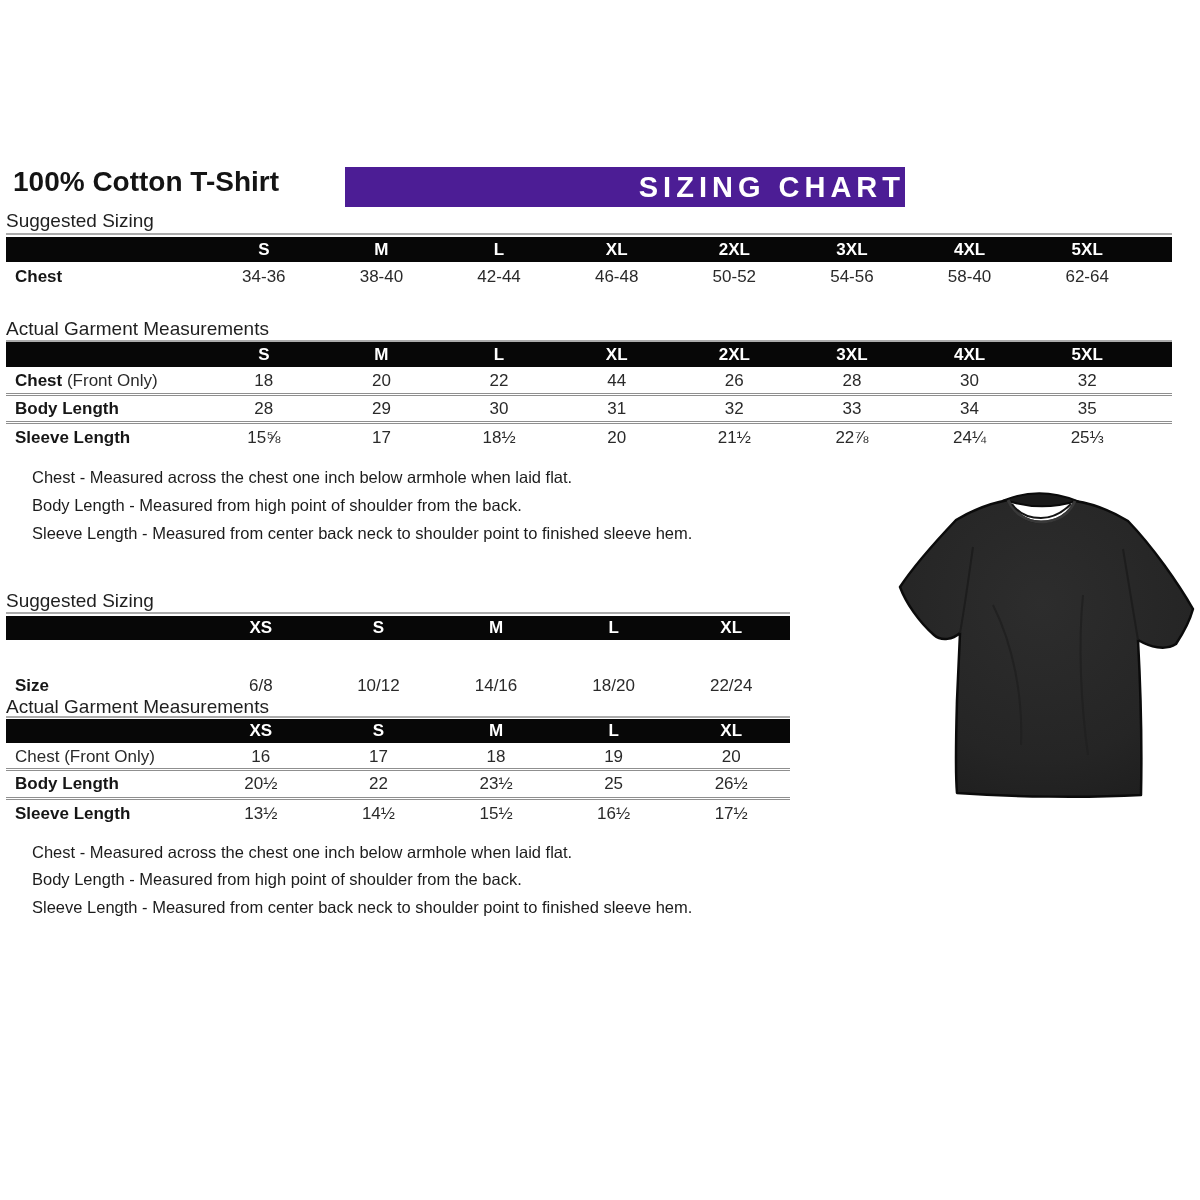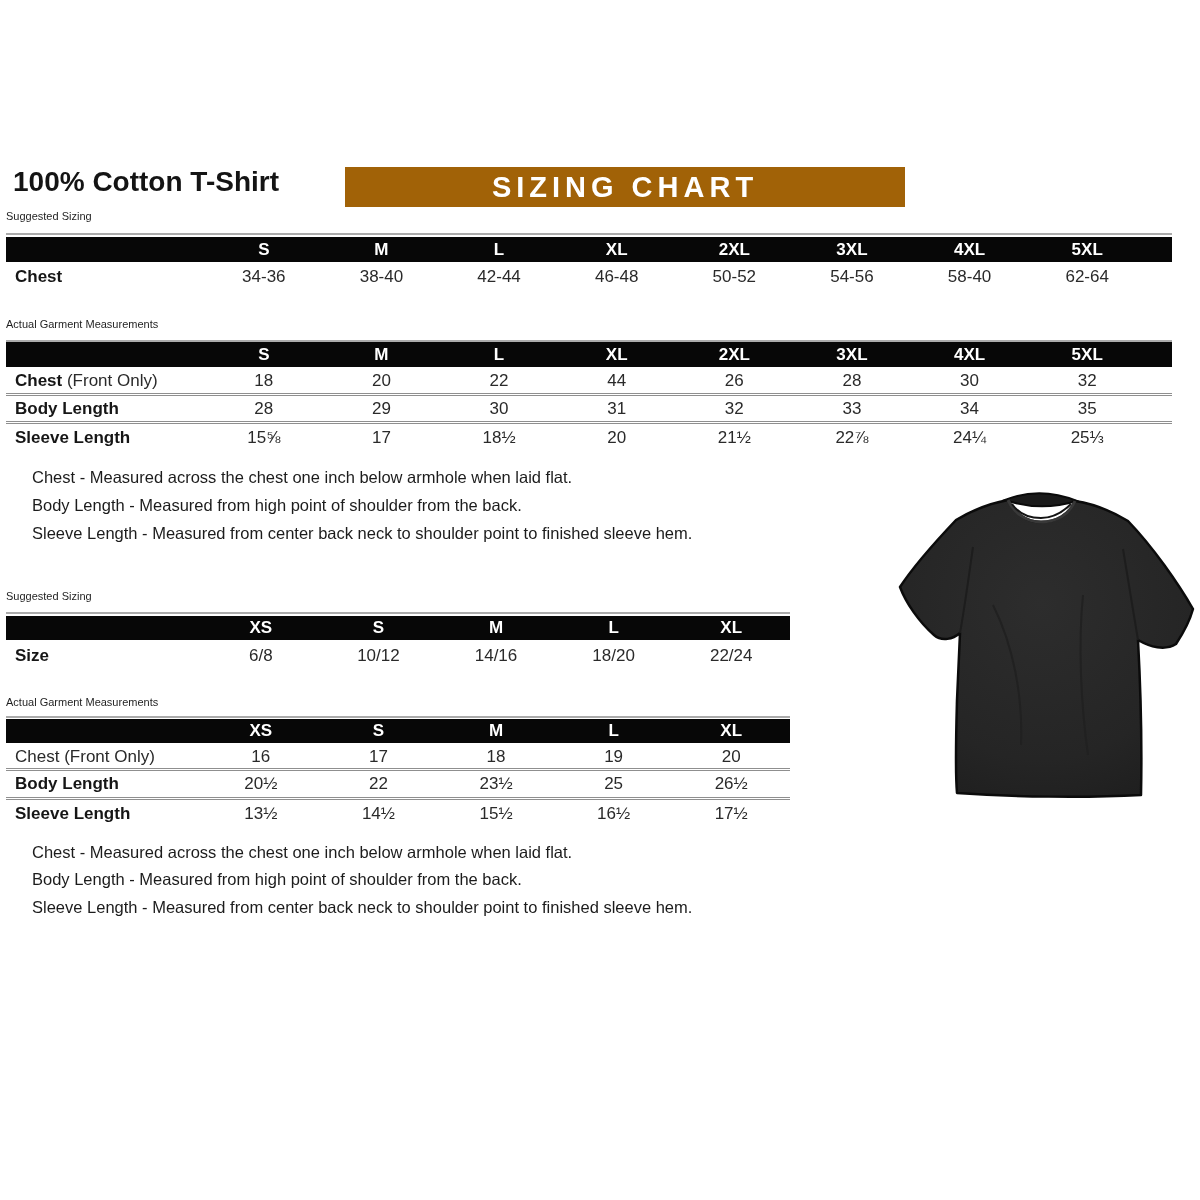--- a/index.html
+++ b/index.html
@@ -3,25 +3,25 @@
 <meta charset="utf-8">
 <style>
   html,body{margin:0;padding:0;background:#ffffff;}
   .canvas{
     position:relative;width:1200px;height:1200px;background:#ffffff;overflow:hidden;
     font-family:"Liberation Sans","DejaVu Sans",sans-serif;color:#1d1d1d;
   }
   .abs{position:absolute;}
   .h1{font-size:28px;font-weight:700;color:#141414;white-space:nowrap;}
   .banner{
-    position:absolute;left:345px;top:167px;width:560px;height:40px;background:#a16207;
-    display:flex;align-items:center;justify-content:center;
+    position:absolute;left:345px;top:167px;width:560px;height:40px;background:#4c1d95;
+    display:flex;align-items:center;justify-content:flex-end;
   }
   .banner span{color:#ffffff;font-size:29px;font-weight:700;letter-spacing:5px;white-space:nowrap;}
-  .sec-label{position:absolute;left:6px;font-size:11px;color:#1f1f1f;white-space:nowrap;}
+  .sec-label{position:absolute;left:6px;font-size:19px;color:#1f1f1f;white-space:nowrap;}
   .rule{position:absolute;left:6px;height:2px;background:#ababab;}
   .trow{
     position:absolute;left:6px;display:flex;align-items:center;box-sizing:border-box;
     font-size:17px;color:#2a2a2a;
   }
   .thead{background:#070707;color:#ffffff;font-weight:700;}
   .aw{width:1166px;padding-right:26px;}
   .yw{width:784px;justify-content:flex-end;}
   .lbl-a{width:199px;padding-left:9px;box-sizing:border-box;white-space:nowrap;}
   .lbl-y{width:196px;padding-left:9px;box-sizing:border-box;white-space:nowrap;}
@@ -129,21 +129,21 @@
   <div class="rule" style="top:612px;width:784px;"></div>
 
   <div class="trow thead yw" style="top:616px;height:24px;">
     <div class="lbl-y"></div>
     <div class="cell">XS</div>
     <div class="cell">S</div>
     <div class="cell">M</div>
     <div class="cell">L</div>
     <div class="cell">XL</div>
   </div>
-  <div class="trow yw" style="top:642px;height:27px;">
+  <div class="trow yw" style="top:672px;height:27px;">
     <div class="lbl-y b">Size</div>
     <div class="cell">6/8</div>
     <div class="cell">10/12</div>
     <div class="cell">14/16</div>
     <div class="cell">18/20</div>
     <div class="cell">22/24</div>
   </div>
 
   <div class="sec-label" style="top:696px;">Actual Garment Measurements</div>
   <div class="rule" style="top:716px;width:784px;"></div>

